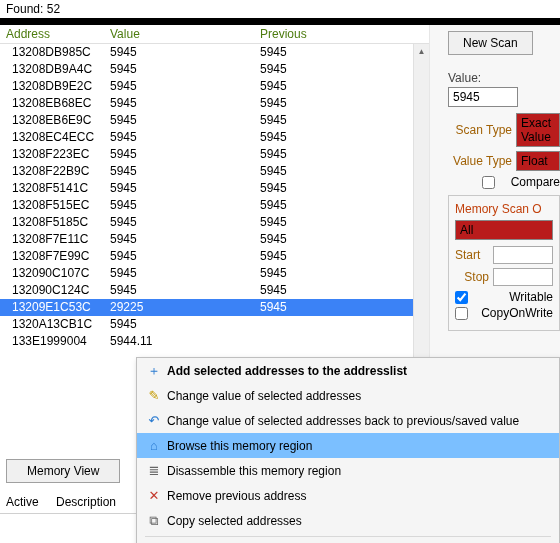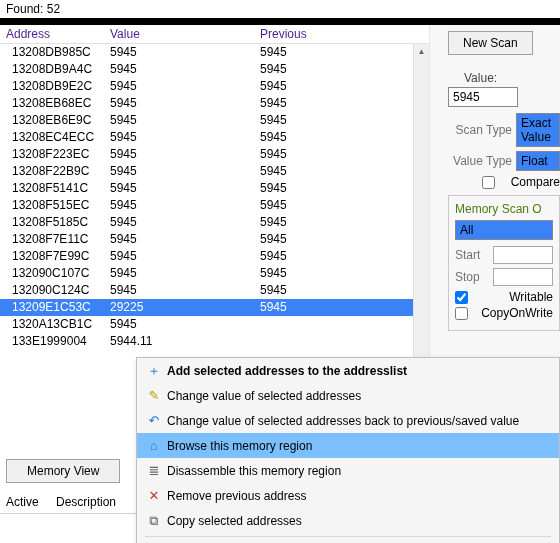--- a/index.html
+++ b/index.html
@@ -1,46 +1,46 @@
 <!DOCTYPE html>
 <html><head>
 <meta charset="utf-8">
 <style>
   * { box-sizing: border-box; margin: 0; padding: 0; font-family: "Segoe UI", Tahoma, sans-serif; font-size: 12px; }
   body { background: #ffffff; width: 560px; height: 543px; overflow: hidden; color: #000; position: relative; }
   .found { padding: 2px 6px; border-bottom: 7px solid #000000; }
   .main { display: flex; height: 420px; }
   .left { width: 430px; display: flex; flex-direction: column; border-right: 1px solid #e6e6e6; }
   .listhdr { display: flex; border-bottom: 1px solid #e0e0e0; padding: 2px 0; }
-  .listhdr div { color: #4c1d95; }
+  .listhdr div { color: #4d7c0f; }
   .h-addr { width: 110px; padding-left: 6px; }
   .h-val { width: 150px; }
   .h-prev { flex: 1; }
   .scrollcol { width: 16px; background: #f0f0f0; position: relative; border-left: 1px solid #e0e0e0; }
   .scrollcol .arrow { width: 100%; height: 14px; background: #f0f0f0; display:flex; align-items:center; justify-content:center; font-size:8px; color:#666; }
   .listbody { display: flex; flex: 1; }
   .rows { flex: 1; }
   .row { display: flex; height: 17px; line-height: 17px; }
   .row span { display: inline-block; }
   .c-addr { width: 110px; padding-left: 12px; }
   .c-val { width: 150px; }
   .c-prev { flex: 1; }
   .row.sel { background: #3b82f6; color: #fff; }
   .right { flex: 1; padding: 6px 0 0 18px; background: #f7f7f7; }
   .right .btnrow { margin-bottom: 16px; }
   .right button { padding: 4px 14px; border: 1px solid #a0a0a0; background: #f0f0f0; }
-  .rlbl { color: #444; margin: 4px 0 2px 16px; }
+  .rlbl { color: #444; margin: 4px 0 2px 0; }
   .rfield { border: 1px solid #888; background: #fff; padding: 2px 4px; width: 70px; margin-bottom: 6px; }
   .rline { display:flex; align-items:center; margin-bottom:4px; }
-  .rline .lbl { width: 64px; text-align: right; margin-right: 4px; color:#737373; }
-  .combo { border: 1px solid #888; background: #3b82f6; padding: 2px 4px; flex:1; }
+  .rline .lbl { width: 64px; text-align: right; margin-right: 4px; color:#a16207; }
+  .combo { border: 1px solid #888; background: #b91c1c; padding: 2px 4px; flex:1; }
   .chkrow { display:flex; align-items:center; margin: 2px 0; justify-content: space-between; }
   .chkrow input { margin-right: 4px; }
   .group { border: 1px solid #c8c8c8; padding: 6px 6px 8px 6px; margin-top: 6px; }
-  .group .gtitle { margin-bottom: 4px; color:#4d7c0f; }
+  .group .gtitle { margin-bottom: 4px; color:#c2410c; }
   .mini { border:1px solid #aaa; background:#fff; height:18px; flex:1; }
   .bottom { position: relative; }
   .memview-btn { border:1px solid #a0a0a0; background:#f0f0f0; padding:4px 20px; margin:14px 6px 8px 6px; }
   .options-hdr { display:flex; padding:4px 6px; border-bottom:1px solid #d0d0d0; }
   
   .ctx { position:absolute; left:136px; top:357px; width:424px; background:#f5f5f5; border:1px solid #bfbfbf; box-shadow: 2px 3px 6px rgba(0,0,0,.25); z-index:10; }
   .ctx .item { display:flex; align-items:center; height:25px; padding:0 10px 0 6px; }
   .ctx .item .icon { width:22px; text-align:center; font-size:13px; }
   .ctx .item .txt { flex:1; white-space:nowrap; padding-left: 2px; }
   .ctx .item.bold .txt { font-weight:600; }
@@ -181,21 +181,21 @@
       <span>Compare</span>
     </div>
     <div class="group">
       <div class="gtitle">Memory Scan O</div>
       <div class="combo" style="margin-bottom:6px;">All</div>
       <div class="rline">
           <span class="lbl" style="width:34px;text-align:left;">Start</span>
           <div class="mini"></div>
         </div>
       <div class="rline">
-          <span class="lbl" style="width:34px;text-align:left;">Stop</span>
+          <span class="lbl" style="width:34px;text-align:right;">Stop</span>
           <div class="mini"></div>
         </div>
       <div class="chkrow">
           <input type="checkbox" checked="" style="">
           <span>Writable</span>
         </div>
       <div class="chkrow">
           <input type="checkbox" style="">
           <span>CopyOnWrite</span>
         </div>

